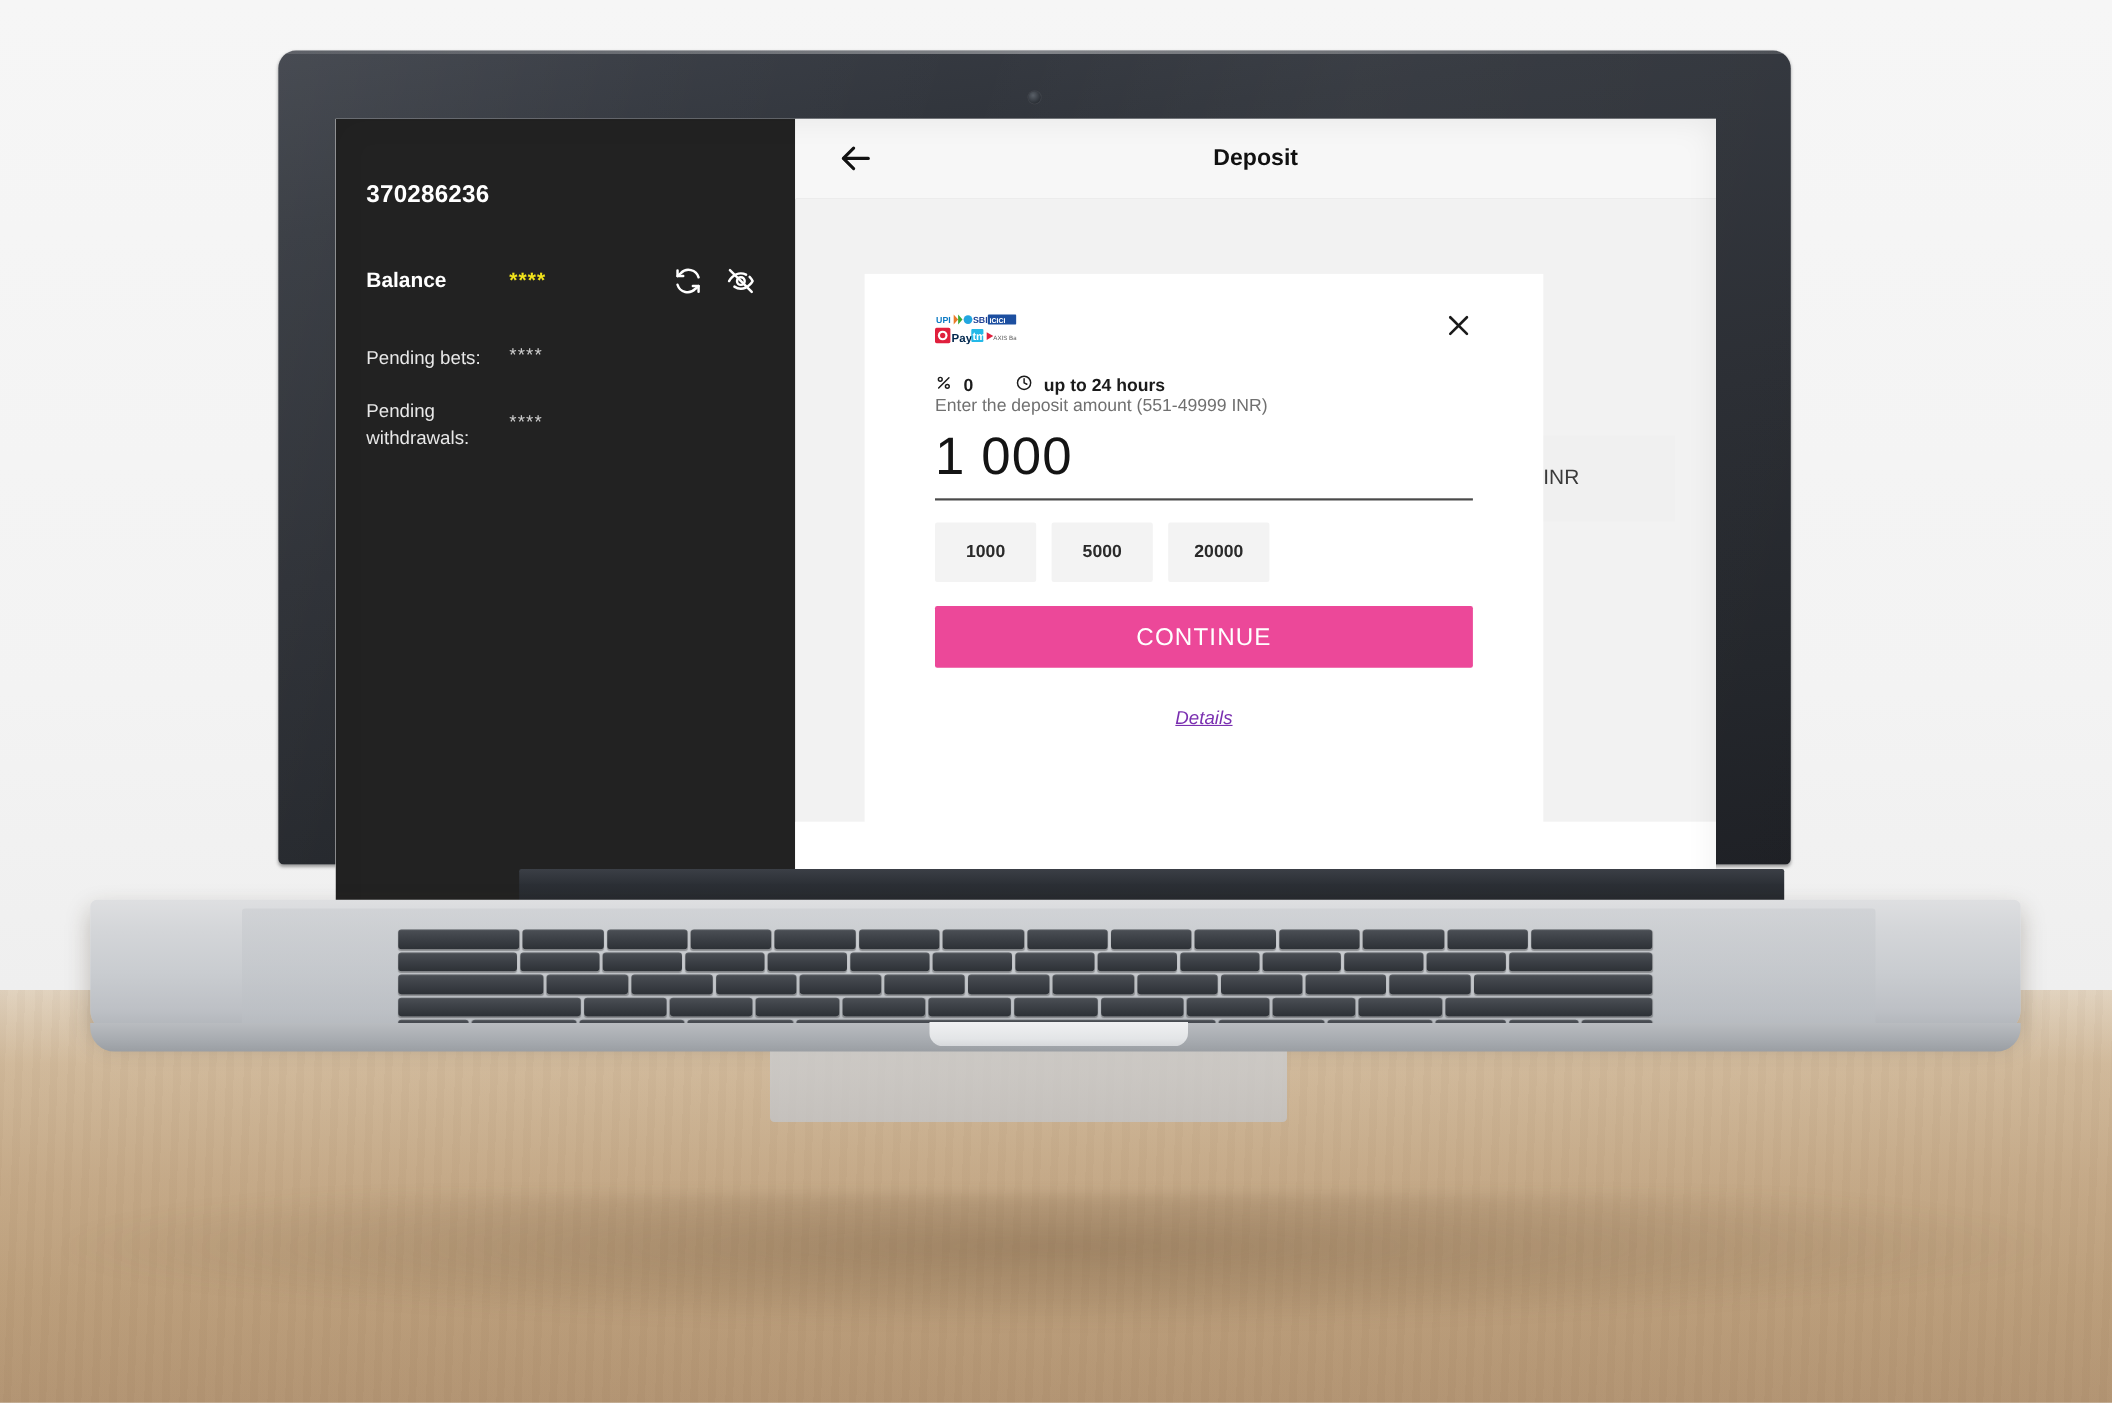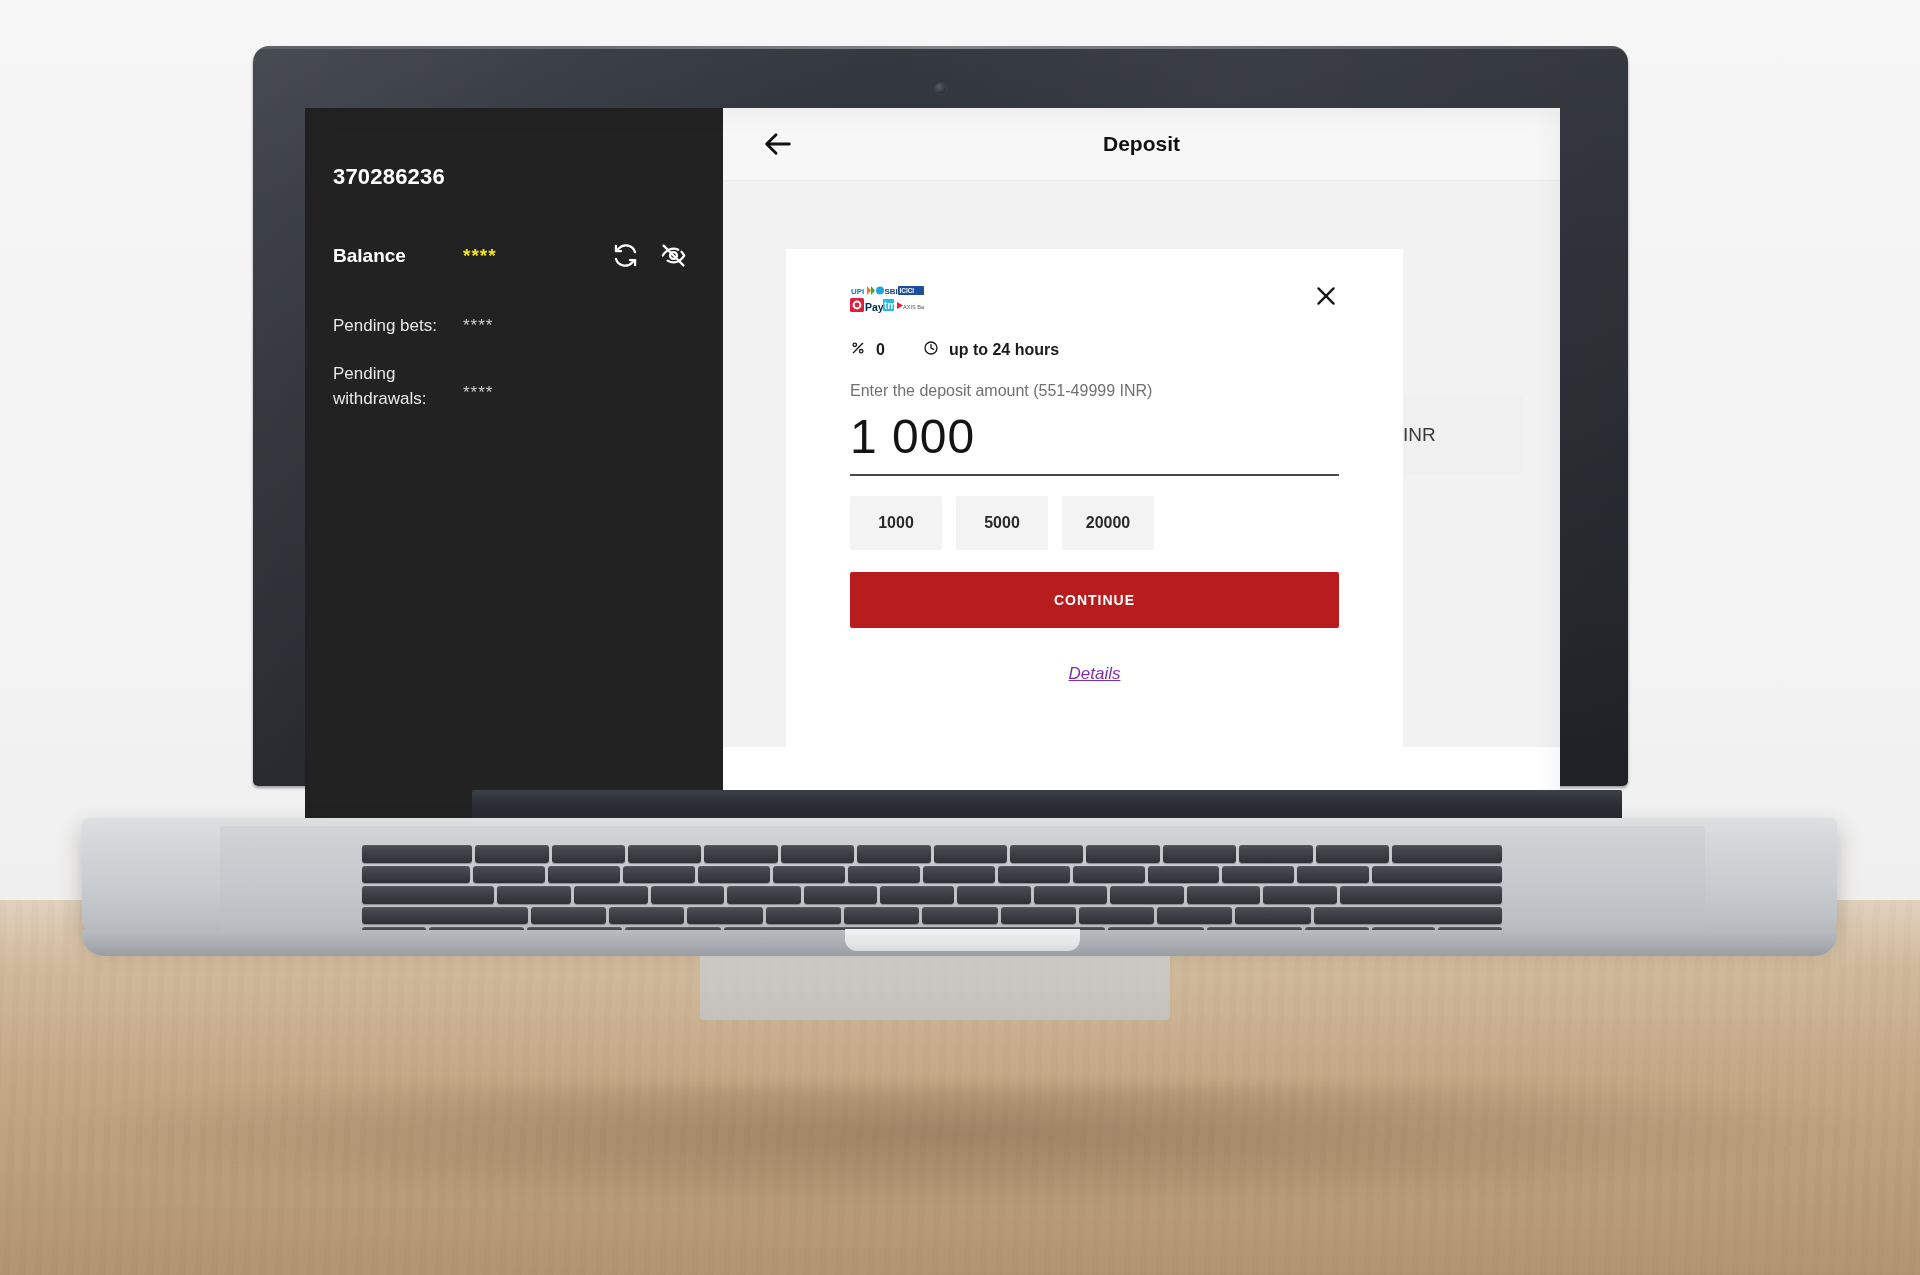--- a/index.html
+++ b/index.html
@@ -118,21 +118,21 @@
   .sidebar{
     width:418px;flex:0 0 418px;background:#222222;color:#fff;
     padding:56px 28px 12px 28px;box-sizing:border-box;
   }
   .acct-id{font-size:22px;font-weight:bold;letter-spacing:.2px;color:#ffffff;margin:0 0 52px 0;}
   .bal-row{display:flex;align-items:center;margin-bottom:44px;}
   .bal-label{font-size:19px;font-weight:bold;color:#ffffff;width:130px;}
   .bal-stars{font-size:19px;font-weight:bold;color:#f2e41c;letter-spacing:1px;flex:1;}
   .bal-icons{display:flex;gap:21px;align-items:center;padding-right:8px;}
   .ico{width:27px;height:27px;display:block;}
-  .line-row{display:flex;align-items:center;margin-bottom:22px;font-size:17px;}
+  .line-row{display:flex;align-items:flex-start;margin-bottom:22px;font-size:17px;}
   .line-label{width:130px;color:#e8e8e8;line-height:1.5;}
   .line-val{color:#cfcfcf;letter-spacing:1px;padding-top:13px;}
   .line-row.single .line-val{padding-top:0;}
   .deposit-btn{
     margin-top:30px;width:100%;height:62px;border:0;border-radius:2px;
     background:#09a14c;color:#fff;font-size:17px;font-weight:bold;letter-spacing:.7px;
     display:flex;align-items:center;justify-content:center;gap:13px;cursor:pointer;
     font-family:"Liberation Sans", sans-serif;
   }
 
@@ -153,34 +153,34 @@
     position:absolute;left:680px;top:215px;width:120px;height:78px;
     background:#f0f0f0;display:flex;align-items:center;
     font-size:19px;color:#3a3a3a;
   }
   .modal-inner{padding:36px 64px 0 64px;}
   .modal-head{display:flex;align-items:flex-start;justify-content:space-between;}
   .paylogo{width:74px;height:28px;position:relative;}
   .closebtn{width:26px;height:26px;cursor:pointer;margin-top:-2px;}
   .meta-row{display:flex;align-items:center;gap:10px;margin-top:27px;font-size:16px;font-weight:bold;color:#1b1b1b;}
   .meta-row .gap{width:18px;}
-  .hint{font-size:16px;color:#707070;margin-top:22px;}
+  .hint{font-size:16px;color:#707070;}
   .amount{
     font-size:48px;color:#141414;margin-top:12px;letter-spacing:1px;line-height:1.05;
     border:0;outline:0;width:100%;background:transparent;font-family:"Liberation Sans", sans-serif;padding:0;
   }
   .amount-underline{height:2px;background:#4a4a4a;margin-top:12px;}
   .presets{display:flex;gap:14px;margin-top:20px;}
   .preset{
     width:92px;height:54px;background:#f3f3f3;border:0;border-radius:2px;cursor:pointer;
     font-size:16px;font-weight:bold;color:#2a2a2a;font-family:"Liberation Sans", sans-serif;
   }
   .continue{
-    margin-top:22px;width:100%;height:56px;border:0;border-radius:2px;background:#b91c1c;
-    color:#fff;font-size:14px;font-weight:bold;letter-spacing:1px;cursor:pointer;
+    margin-top:22px;width:100%;height:56px;border:0;border-radius:2px;background:#ec4899;
+    color:#fff;font-size:22px;font-weight:normal;letter-spacing:1px;cursor:pointer;
     font-family:"Liberation Sans", sans-serif;
   }
   .details-wrap{text-align:center;margin-top:36px;font-style:italic;}
   .details{font-size:17px;color:#7a2fb0;text-decoration:underline;cursor:pointer;}
   .bottom-band{
     position:absolute;left:0;bottom:36px;width:100%;height:100px;background:#ffffff;
   }
 </style>
 </head>
 <body>

